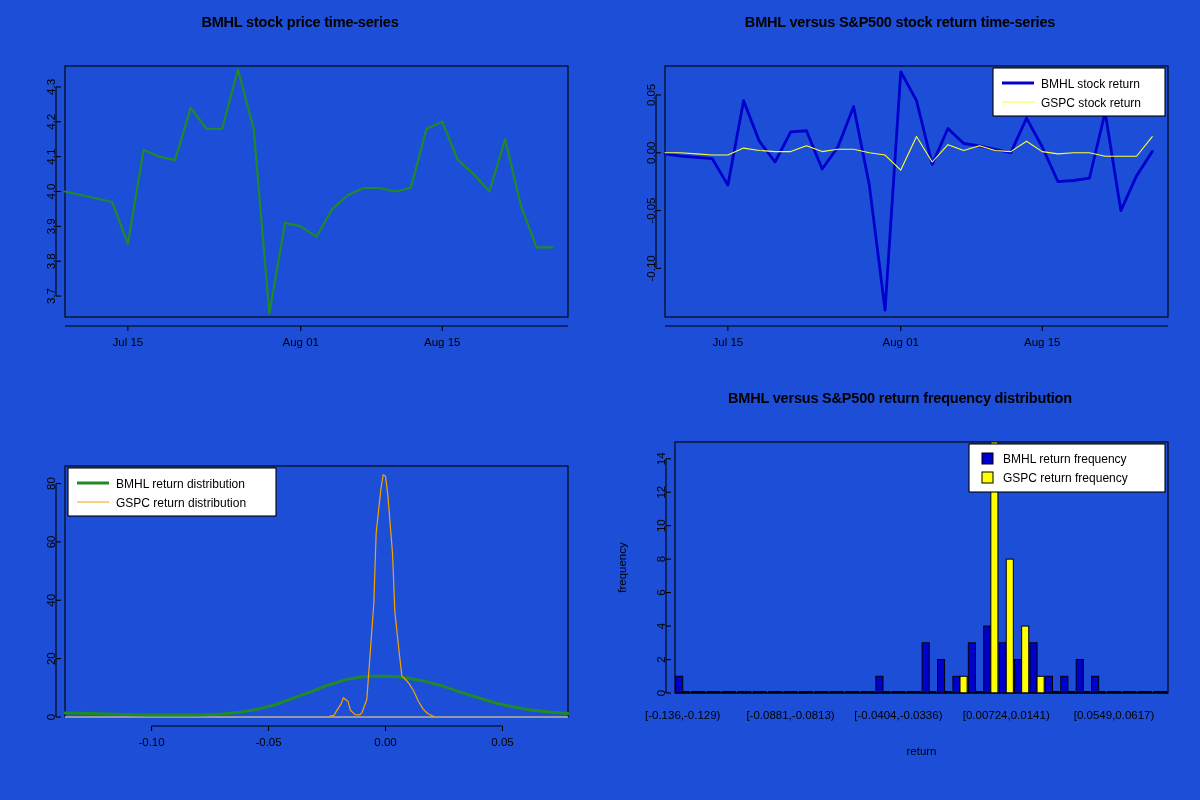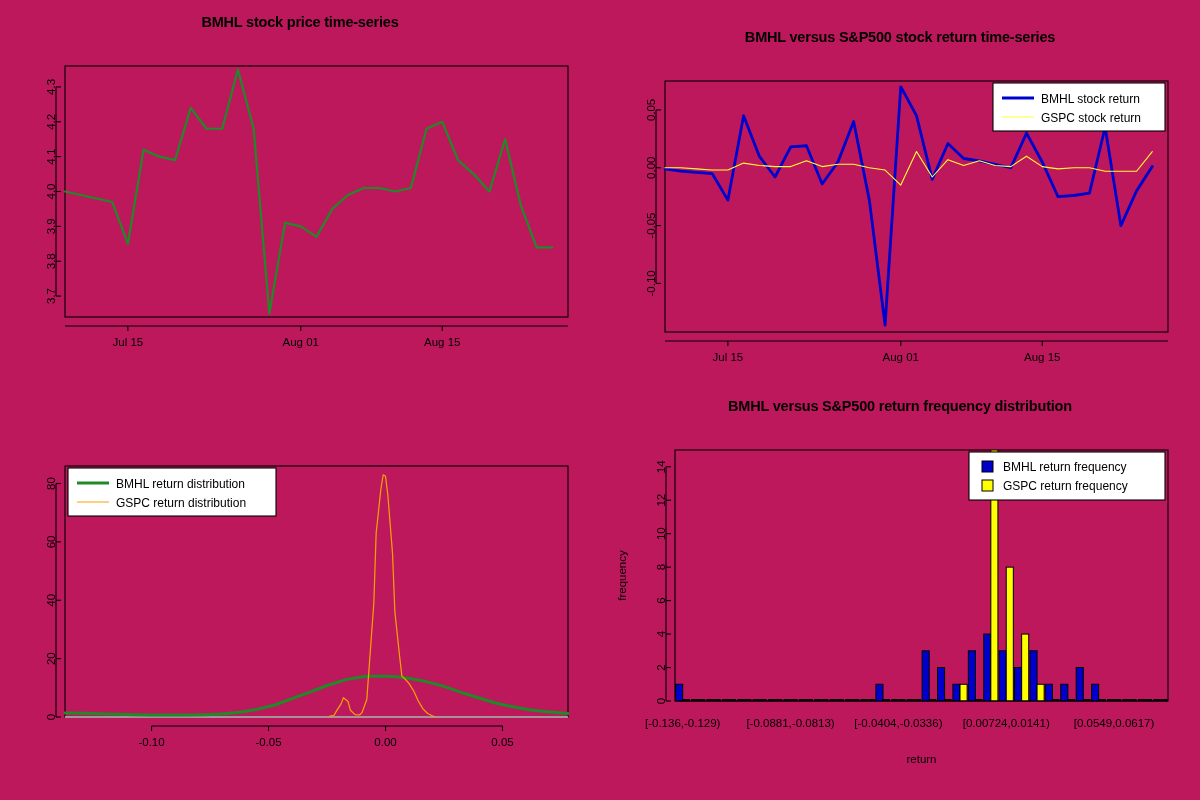--- a/index.html
+++ b/index.html
@@ -12,31 +12,31 @@
     width: 1200px;
     height: 800px;
     font-family: "Liberation Sans", sans-serif;
     color: #000000;
     overflow: hidden;
   }
   #page {
     position: relative;
     width: 1200px;
     height: 800px;
-    background: #be185d;
+    background: #1d4ed8;
   }
   .panel {
     position: absolute;
     width: 600px;
     height: 400px;
   }
   #panel-tl { left: 0;   top: 0;   }
-  #panel-tr { left: 600px; top: 0; margin-top: 15px; }
+  #panel-tr { left: 600px; top: 0; }
   #panel-bl { left: 0;   top: 400px; }
-  #panel-br { left: 600px; top: 384px; }
+  #panel-br { left: 600px; top: 376px; }
 
   .panel-title {
     position: absolute;
     left: 0;
     top: 14px;
     width: 600px;
     text-align: center;
     font-size: 14.5px;
     font-weight: bold;
     font-family: "Liberation Sans", sans-serif;

